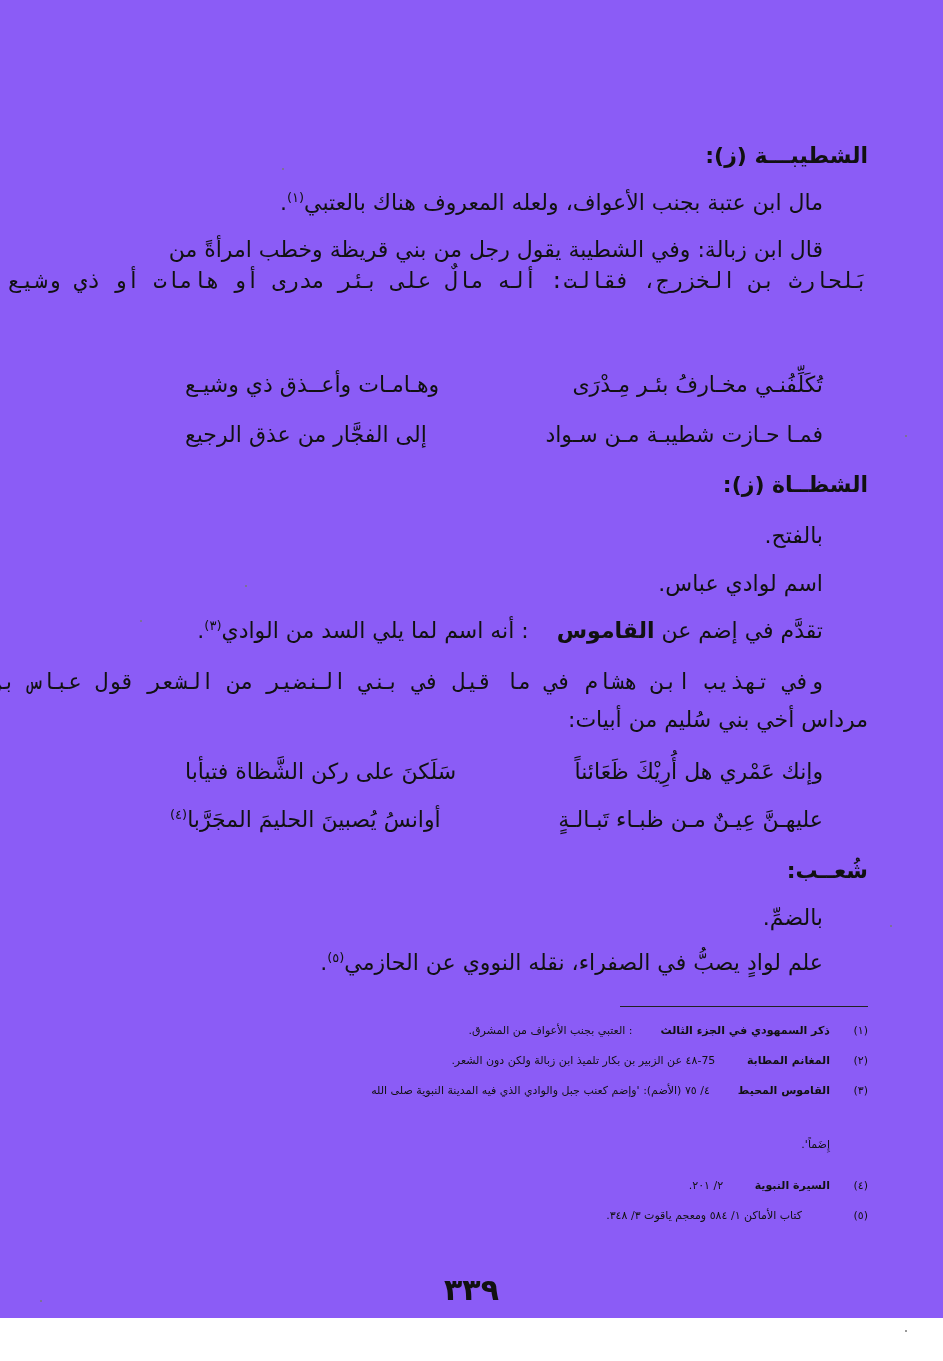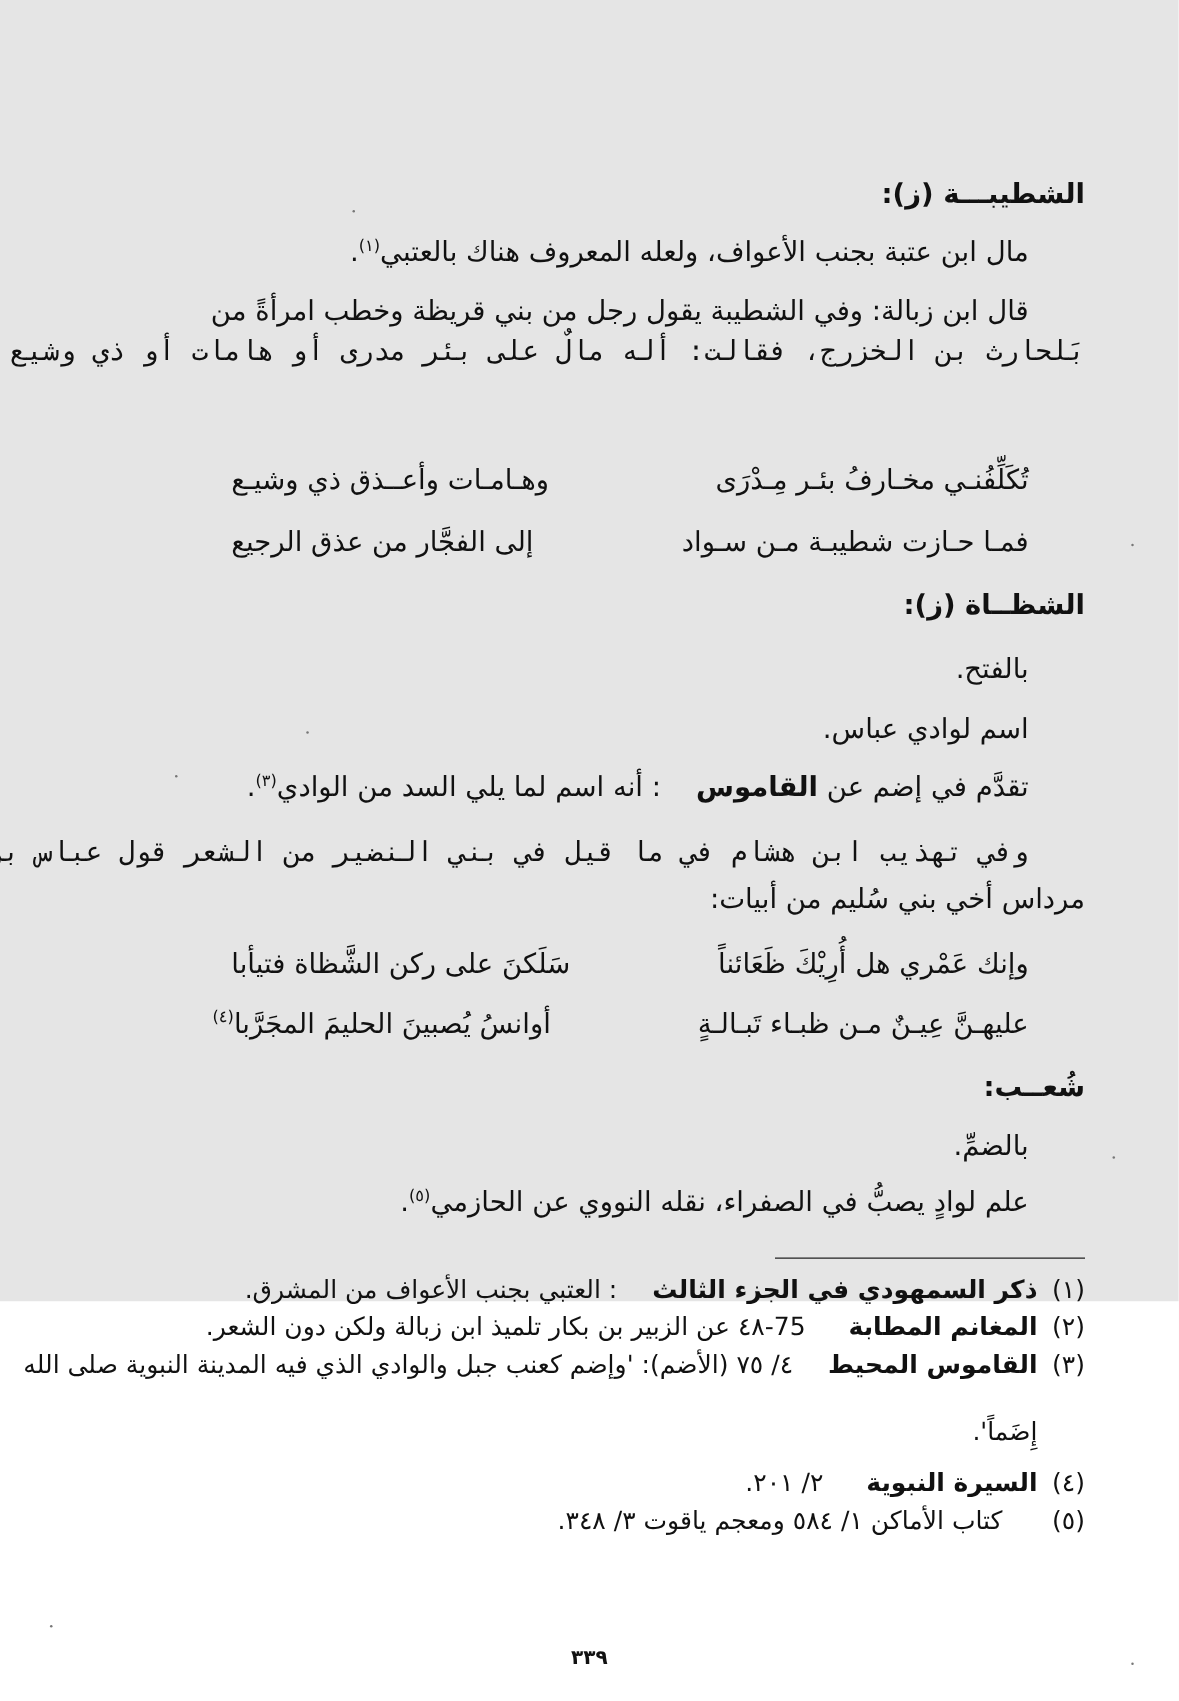--- a/index.html
+++ b/index.html
@@ -11,22 +11,22 @@
       width: 943px;
       height: 1361px;
       position: relative;
       overflow: hidden;
       font-family: "DejaVu Sans", "Liberation Sans", sans-serif;
       color: #111111;
     }
     .page {
       position: absolute;
       left: 0; top: 0;
-      width: 943px; height: 1041px;
-      background: #e5e5e5;
+      width: 943px; height: 1318px;
+      background: #8b5cf6;
     }
     .line {
       position: absolute;
       right: 75px;
       direction: rtl;
       white-space: nowrap;
       font-size: 22px;
       line-height: 30px;
     }
     .heading {
@@ -62,40 +62,39 @@
       top: 1006px;
       width: 248px;
       height: 0;
       border-top: 1px solid #222222;
     }
     .fnline {
       position: absolute;
       right: 75px;
       direction: rtl;
       white-space: nowrap;
-      font-size: 20px;
+      font-size: 11px;
       line-height: 22px;
     }
     .fnline .num { display: inline-block; width: 38px; }
     .fncont { right: 113px; }
     .fn-justify {
       left: 128px;
       text-align: justify;
       text-align-last: justify;
     }
     .bold { font-weight: bold; margin-left: 28px; }
     .pagenum {
       position: absolute;
       left: 0; right: 0;
       top: 1272px;
       text-align: center;
-      font-size: 16px;
+      font-size: 30px;
       font-weight: bold;
       direction: rtl;
-      margin-top: 44px;
     }
     .speck {
       position: absolute;
       width: 2px; height: 2px;
       background: #777;
       border-radius: 1px;
     }
   </style>
 </head>
 <body>

